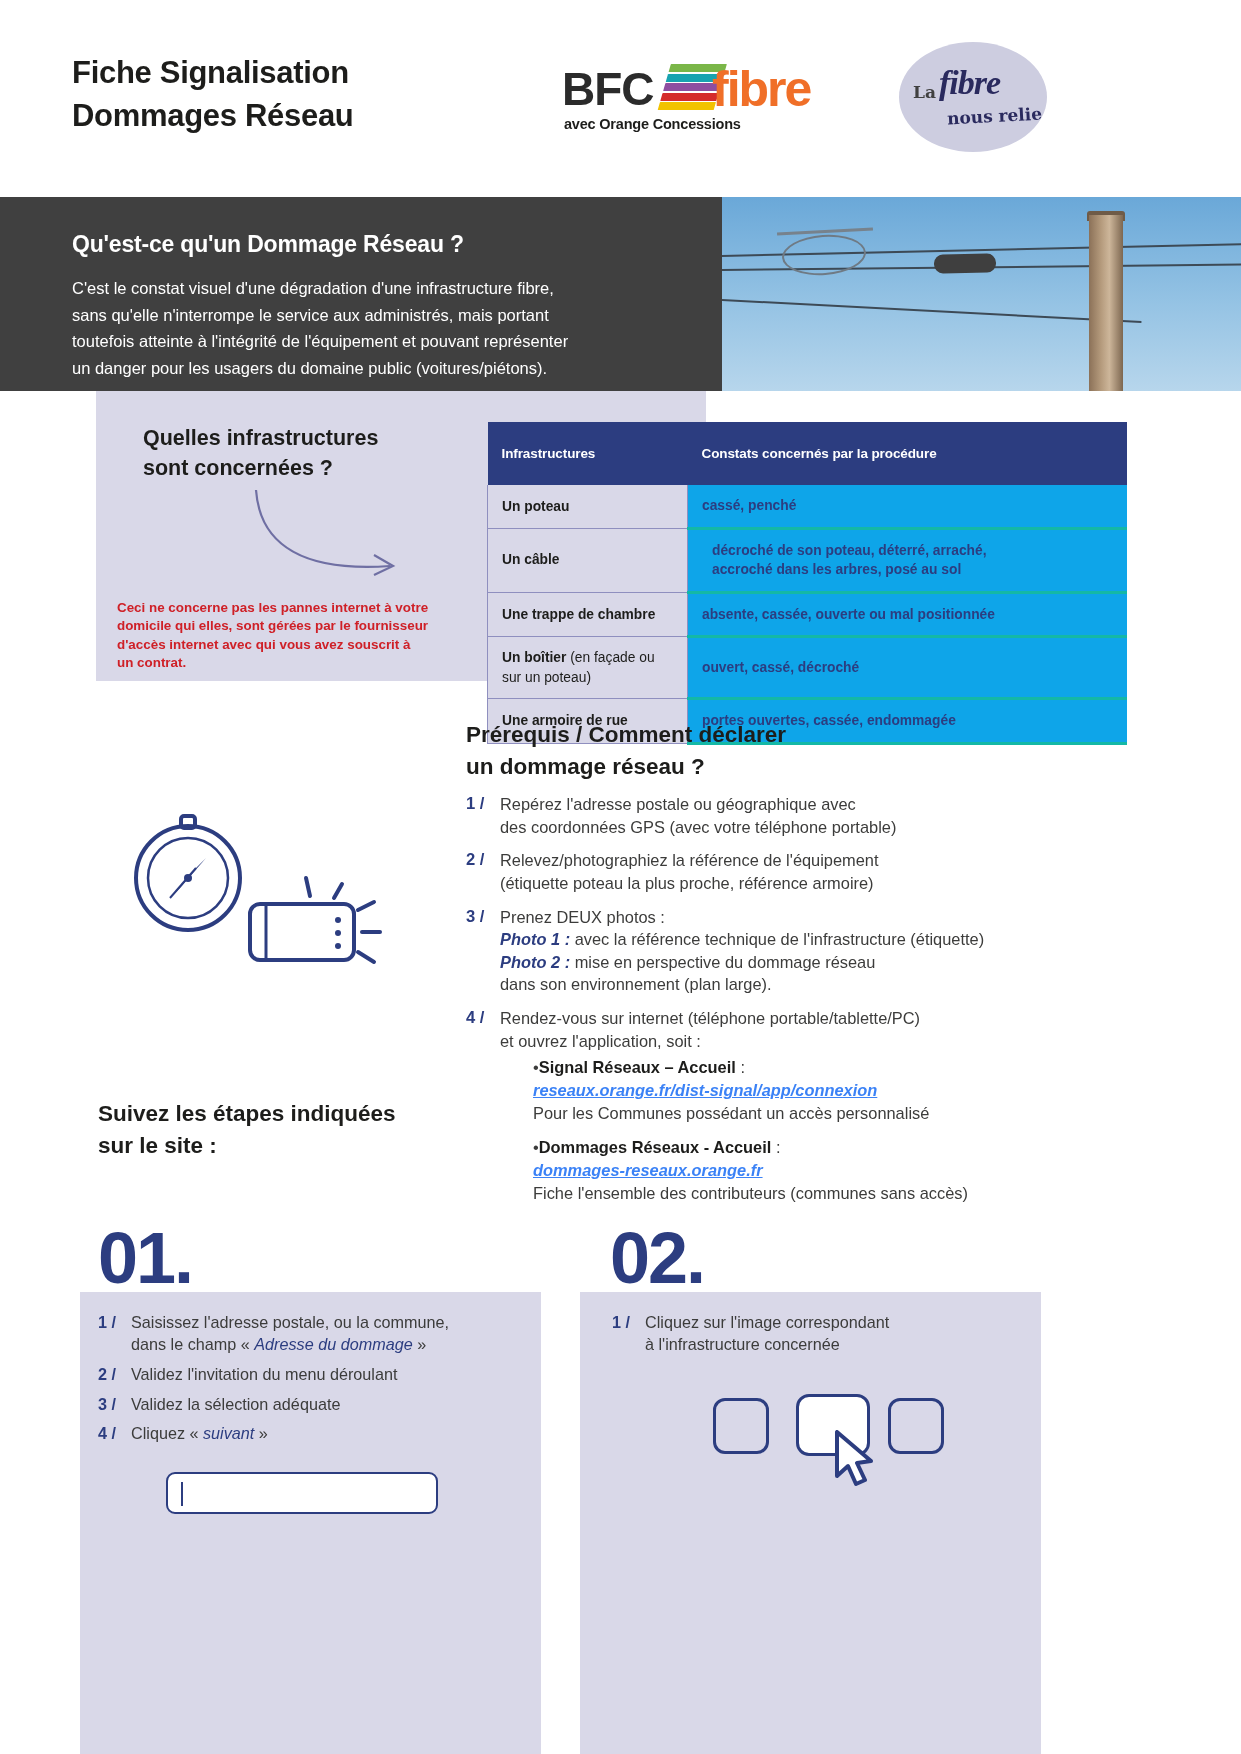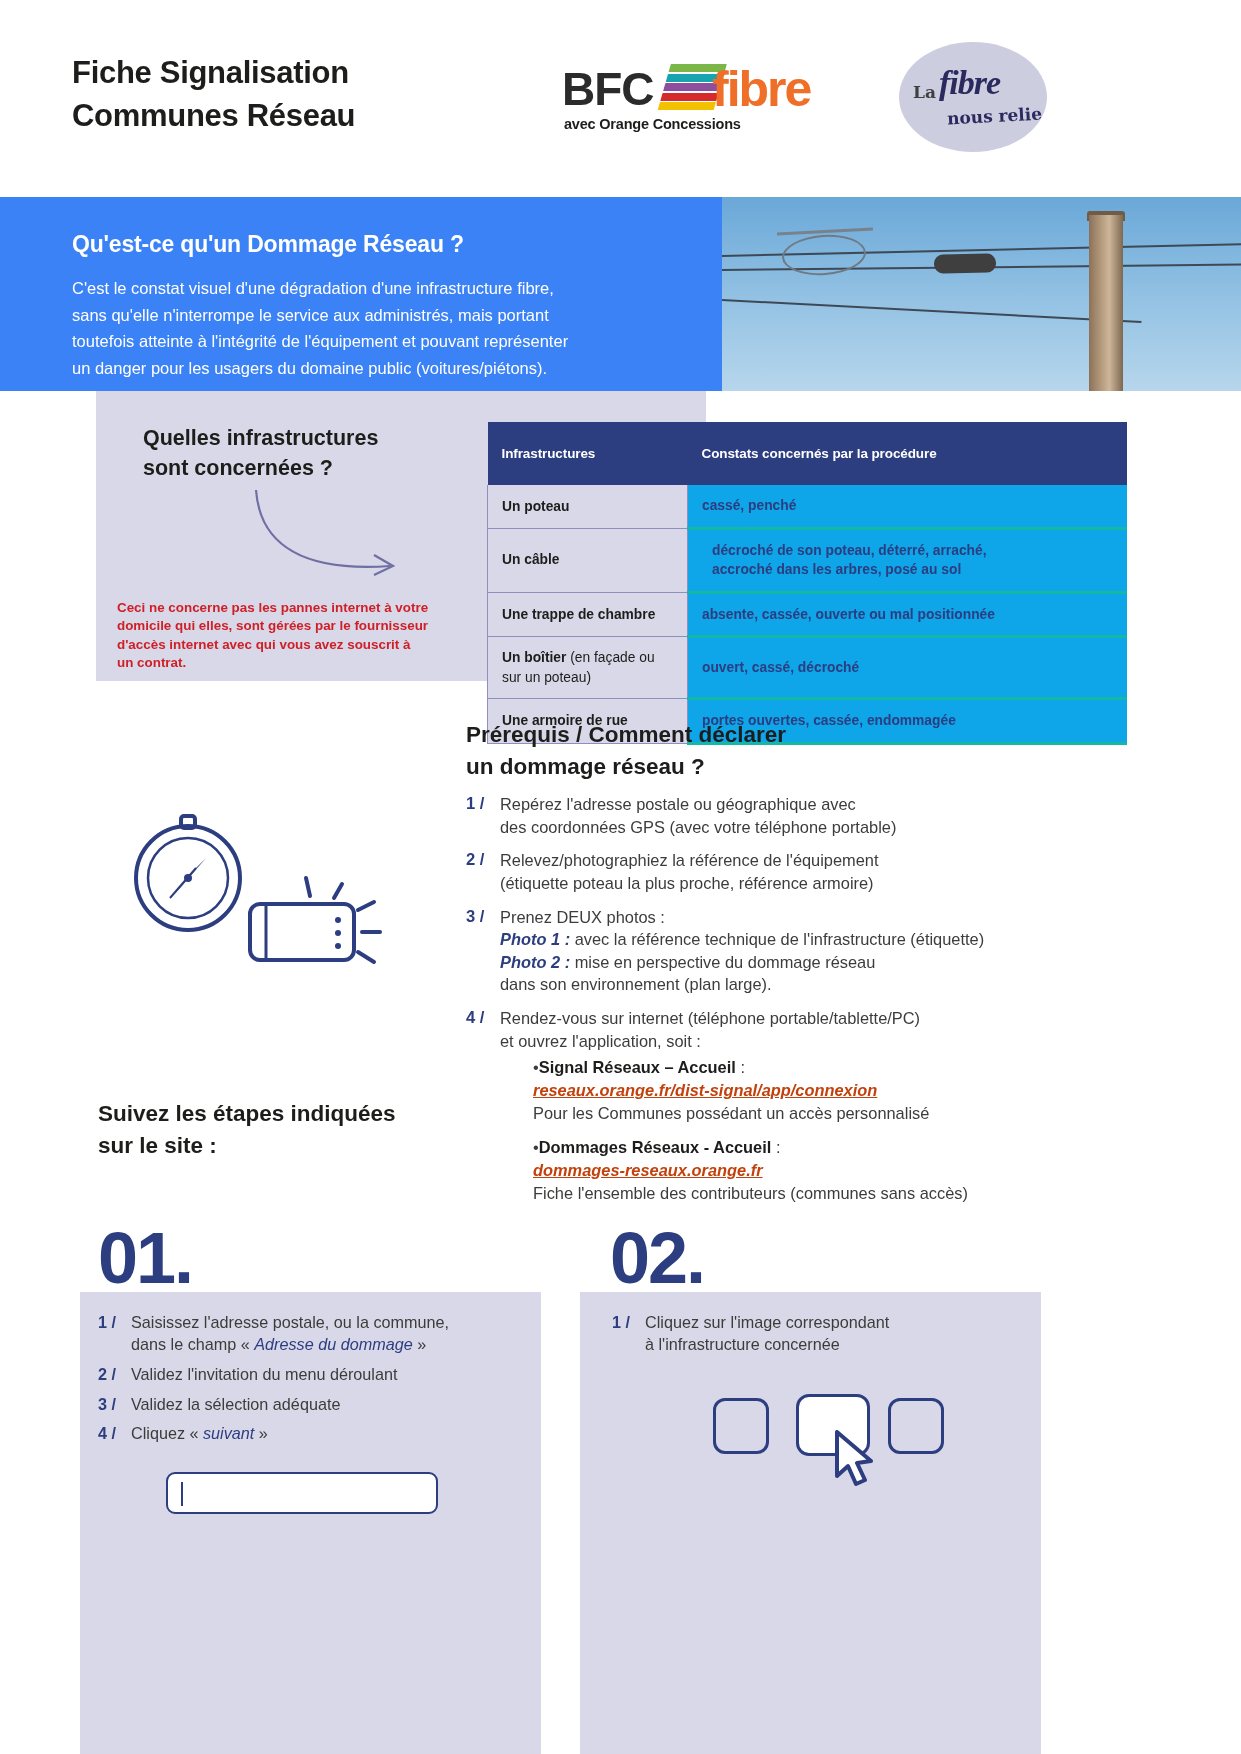--- a/index.html
+++ b/index.html
@@ -114,21 +114,21 @@
     color: #2a2a5e;
     font-family: "DejaVu Serif", serif;
     transform: rotate(-3deg);
   }
 
   
   .banner {
     position: absolute;
     left: 0; top: 197px;
     width: 1158px; height: 194px;
-    background: #3b82f6;
+    background: #404040;
   }
   .banner-title {
     position: absolute;
     left: 72px; top: 34px;
     font-size: 23px;
     font-weight: bold;
     color: #ffffff;
     letter-spacing: -0.2px;
   }
   .banner-body {
@@ -321,21 +321,21 @@
   }
   .link-block { margin-bottom: 12px; }
   .link-head {
     font-weight: bold;
     color: #1d1d1b;
   }
   .link-url {
     display: inline-block;
     font-weight: bold;
     font-style: italic;
-    color: #c2410c;
+    color: #3b82f6;
     text-decoration: underline;
     margin: 1px 0 0 0;
   }
   .link-sub { color: #3c3c3b; }
 
   
   .illus {
     position: absolute;
     left: 110px; top: 800px;
     width: 280px; height: 190px;
@@ -442,21 +442,21 @@
     position: absolute;
     left: 120px; top: 32px;
     width: 42px; height: 58px;
   }
 </style>
 </head>
 <body>
 
 <div class="header">
   <div class="doc-title">Fiche Signalisation
-Communes Réseau</div>
+Dommages Réseau</div>
 
   <div class="logo-bfc">
     <span class="bfc-text">BFC</span>
     <span class="bars" id="bfc-bars">
         <i style="background: rgb(122, 182, 72);"></i>
         <i style="background: rgb(24, 163, 176);"></i>
         <i style="background: rgb(142, 78, 160);"></i>
         <i style="background: rgb(213, 43, 43);"></i>
         <i style="background: rgb(242, 194, 0);"></i>
       </span>

